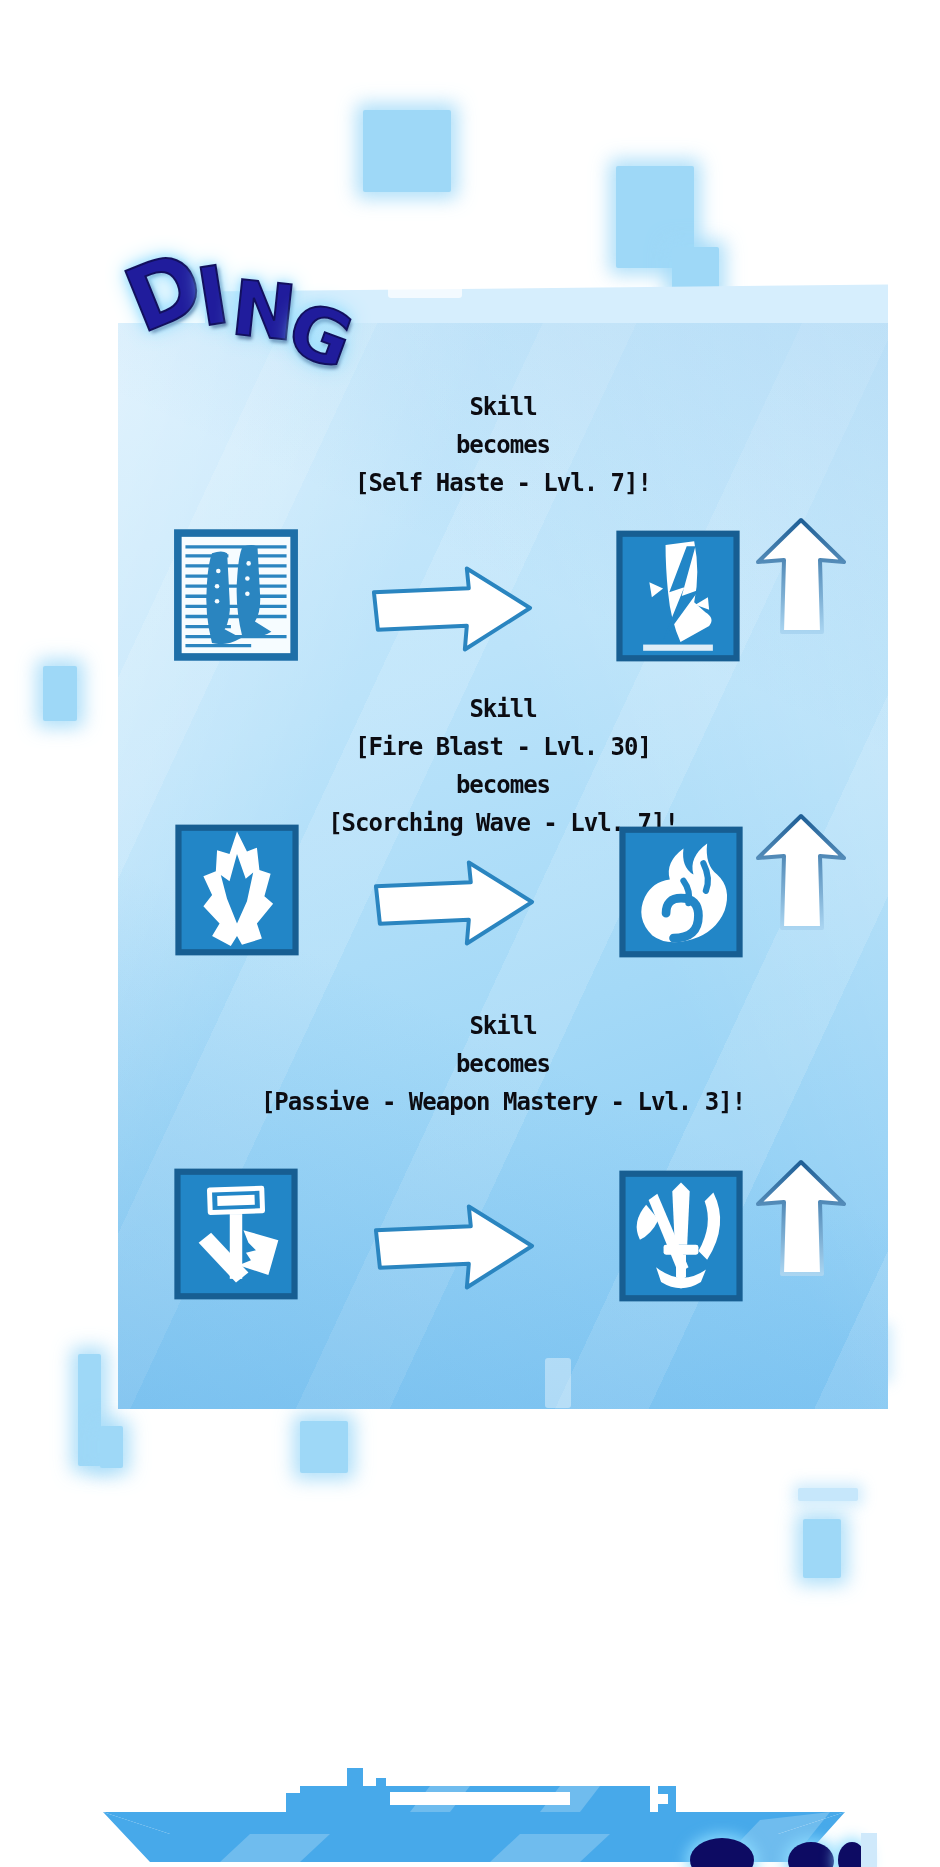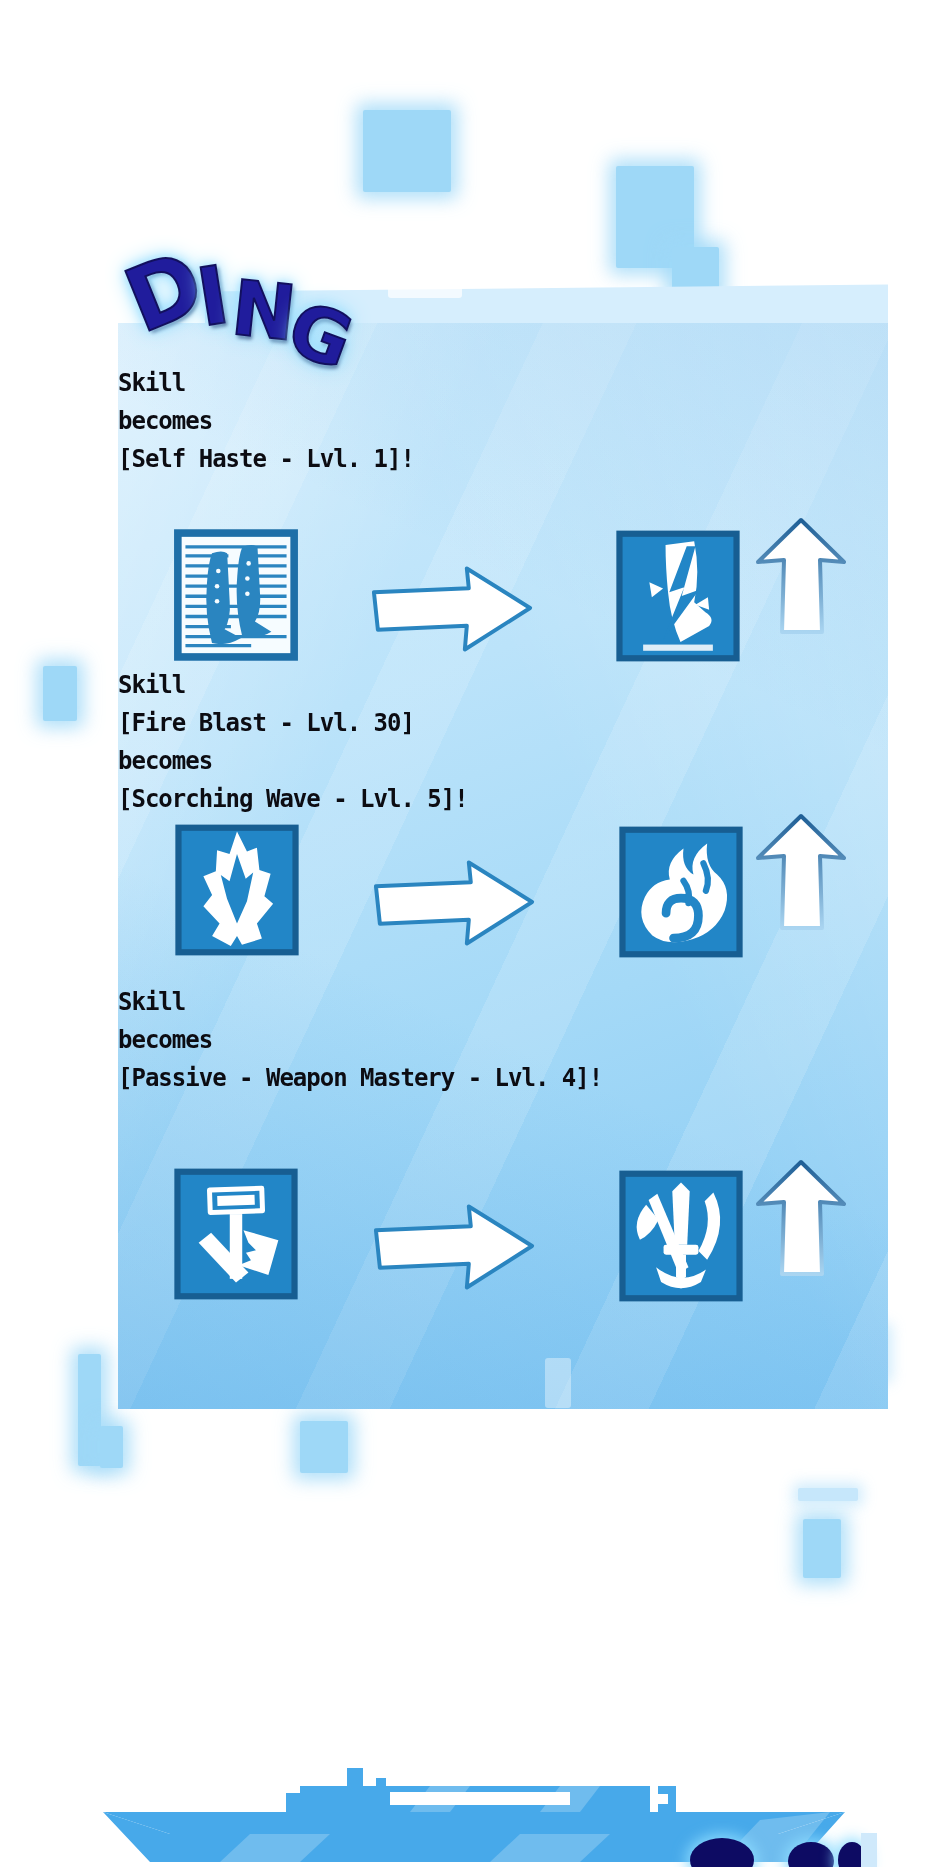--- a/index.html
+++ b/index.html
@@ -34,23 +34,23 @@
   #sfx-ding{position:absolute;left:128px;top:240px;width:240px;height:160px;z-index:5;}
   #sfx-ding span{position:absolute;font-weight:bold;color:#201c9c;
       -webkit-text-stroke:2px #12105e;
       text-shadow:0 0 5px #c4ecff,0 0 12px #8fdcff,0 0 22px #8fdcff,2px 3px 4px #0a0940;}
   #sfx-ding .l1{left:0;  top:0;   font-size:88px;transform:rotate(-22deg);}
   #sfx-ding .l2{left:70px;top:10px;font-size:80px;transform:rotate(-9deg);}
   #sfx-ding .l3{left:104px;top:26px;font-size:76px;transform:rotate(6deg);}
   #sfx-ding .l4{left:162px;top:52px;font-size:74px;transform:rotate(20deg);}
 
   
-  .skill-text{position:absolute;left:118px;width:770px;text-align:left;z-index:3;
+  .skill-text{position:absolute;left:118px;width:770px;text-align:center;z-index:3;
       font-family:"DejaVu Sans Mono",monospace;font-weight:bold;font-size:24px;
-      line-height:38px;letter-spacing:-1px;color:#0c0c12;}
+      line-height:38px;letter-spacing:-1px;color:#0c0c12;margin-top:24px;}
 
   .icon-box{position:absolute;z-index:3;}
   .icon-box svg{width:100%;height:100%;display:block;}
 
   
   #bottom-frame{position:absolute;left:0;top:1740px;width:940px;height:127px;z-index:2;}
   .blob{position:absolute;background:#0d0b63;border-radius:50%;
         box-shadow:0 0 14px 4px rgba(140,220,255,.9);z-index:4;}
   #blob-bar{position:absolute;left:861px;top:1833px;width:16px;height:34px;
         background:#cfe9fb;z-index:4;}
@@ -79,21 +79,21 @@
   <div id="sfx-ding">
     <span class="l1">D</span>
       <span class="l2">I</span>
       <span class="l3">N</span>
       <span class="l4">G</span>
   </div>
 
   <div class="skill-text" style="top:364px;">
     <div>Skill</div>
     <div>becomes</div>
-    <div>[Self Haste - Lvl. 1]!</div>
+    <div>[Self Haste - Lvl. 7]!</div>
   </div>
 
   <div class="icon-box" style="left:172px;top:528px;width:128px;height:134px;">
     <svg viewBox="0 0 100 106">
       <rect x="4" y="4" width="92" height="98" fill="#f6fcff" stroke="#1e6fa8" stroke-width="6"></rect>
       <g stroke="#2a85c0" stroke-width="2.6">
         <line x1="10" y1="15" x2="90" y2="15"></line>
           <line x1="10" y1="22" x2="44" y2="22"></line>
         <line x1="58" y1="22" x2="90" y2="22"></line>
           <line x1="10" y1="30" x2="90" y2="30"></line>
@@ -145,21 +145,21 @@
       </linearGradient>
         </defs>
       <polygon points="49,4 92,46 68,44 70,116 30,116 32,44 6,46" fill="#ffffff" stroke="url(#ug1)" stroke-width="4" stroke-linejoin="round"></polygon>
     </svg>
   </div>
 
   <div class="skill-text" style="top:666px;">
     <div>Skill</div>
     <div>[Fire Blast - Lvl. 30]</div>
     <div>becomes</div>
-    <div>[Scorching Wave - Lvl. 5]!</div>
+    <div>[Scorching Wave - Lvl. 7]!</div>
   </div>
 
   <div class="icon-box" style="left:172px;top:824px;width:130px;height:132px;">
     <svg viewBox="0 0 100 106">
       <rect x="3" y="3" width="94" height="100" fill="#2286c7" stroke="#175e92" stroke-width="5"></rect>
       <polygon points="50,6 58,22 66,19 68,37 77,40 72,58 79,64 66,80 70,92 54,97 50,90 45,98 30,90 36,80 23,66 30,57 23,42 33,38 34,21 44,24" fill="#ffffff"></polygon>
       <path d="M50 24 L57 44 L63 39 L58 62 L50 80 L42 60 L37 41 L44 46 Z" fill="#2286c7"></path>
     </svg>
   </div>
 
@@ -187,21 +187,21 @@
             <stop offset="1" stop-color="#aad5f1"></stop>
       </linearGradient>
         </defs>
       <polygon points="49,4 92,46 68,44 70,116 30,116 32,44 6,46" fill="#ffffff" stroke="url(#ug2)" stroke-width="4" stroke-linejoin="round"></polygon>
     </svg>
   </div>
 
   <div class="skill-text" style="top:983px;">
     <div>Skill</div>
     <div>becomes</div>
-    <div>[Passive - Weapon Mastery - Lvl. 4]!</div>
+    <div>[Passive - Weapon Mastery - Lvl. 3]!</div>
   </div>
 
   <div class="icon-box" style="left:172px;top:1168px;width:128px;height:132px;">
     <svg viewBox="0 0 100 106">
       <rect x="3" y="3" width="94" height="100" fill="#2286c7" stroke="#175e92" stroke-width="5"></rect>
       <polygon points="20,60 30,52 60,84 50,92" fill="#ffffff"></polygon>
       <polygon points="56,50 84,58 76,86 52,78 62,74 58,68 66,66 60,60" fill="#ffffff"></polygon>
       <rect x="27" y="15" width="46" height="22" rx="2" fill="#ffffff" transform="rotate(-2 50 26)"></rect>
       <rect x="45" y="37" width="10" height="52" fill="#ffffff"></rect>
       <rect x="31" y="19" width="38" height="14" fill="#2286c7" transform="rotate(-2 50 26)"></rect>

